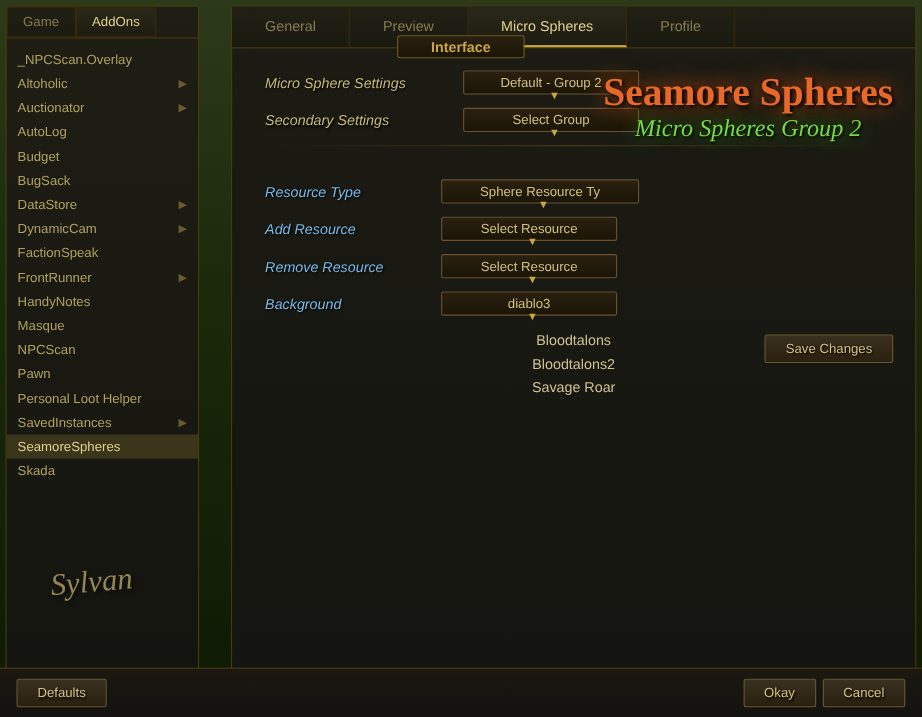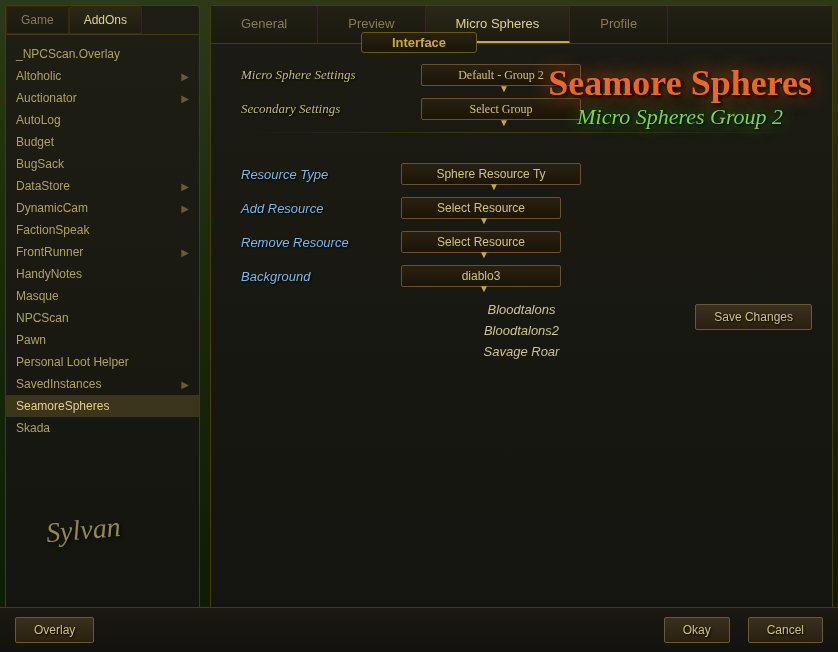--- a/index.html
+++ b/index.html
@@ -74,21 +74,20 @@
     }
 
     
     .content-area {
       padding: 20px 30px;
       position: relative;
     }
 
     
     .settings-section {
-      font-family: Liberation Serif, serif;
     }
     .setting-row {
       display: flex;
       align-items: center;
       margin-bottom: 12px;
     }
     .setting-label {
       color: #c8b878;
       font-size: 13px;
       font-style: italic;
@@ -155,29 +154,28 @@
 
     
     .resources-list {
       margin-top: 15px;
       text-align: center;
     }
     .resource-item {
       color: #d0c090;
       font-size: 13px;
       margin-bottom: 6px;
-      font-style: italic;
     }
 
     
     .sidebar {
       position: absolute;
       top: 5px;
       left: 5px;
-      width: 195px;
+      width: 176px;
       bottom: 5px;
       background: linear-gradient(180deg, #1e1e14 0%, #141410 100%);
       border: 1px solid #4a3a10;
       border-radius: 4px;
     }
 
     
     .sidebar-tabs {
       display: flex;
       border-bottom: 1px solid #4a3a10;
@@ -224,21 +222,21 @@
       background: linear-gradient(180deg, #3a3020 0%, #2a2010 100%);
       border: 1px solid #6a5a30;
       border-radius: 2px;
       color: #d0c080;
       font-size: 12px;
       cursor: pointer;
       text-shadow: 1px 1px 2px #000;
     }
     .btn-group {
       display: flex;
-      gap: 18px;
+      gap: 6px;
     }
 
     
     .save-btn {
       position: absolute;
       bottom: 55px;
       right: 20px;
     }
 
     
@@ -414,18 +412,18 @@
     </div>
 
     <div class="save-btn">
       <button class="btn">Save Changes</button>
     </div>
 
   </div>
 </div>
 
 <div style="position:absolute; bottom:0; left:0; right:0; height:45px; background:linear-gradient(180deg,#1a1810 0%,#141210 100%); border-top:1px solid #4a3a10; display:flex; align-items:center; justify-content:space-between; padding:0 15px; z-index:20;">
-  <button class="btn">Overlay</button>
+  <button class="btn">Defaults</button>
   <div class="btn-group">
     <button class="btn">Okay</button>
     <button class="btn">Cancel</button>
   </div>
 </div>
 
 </body></html>

